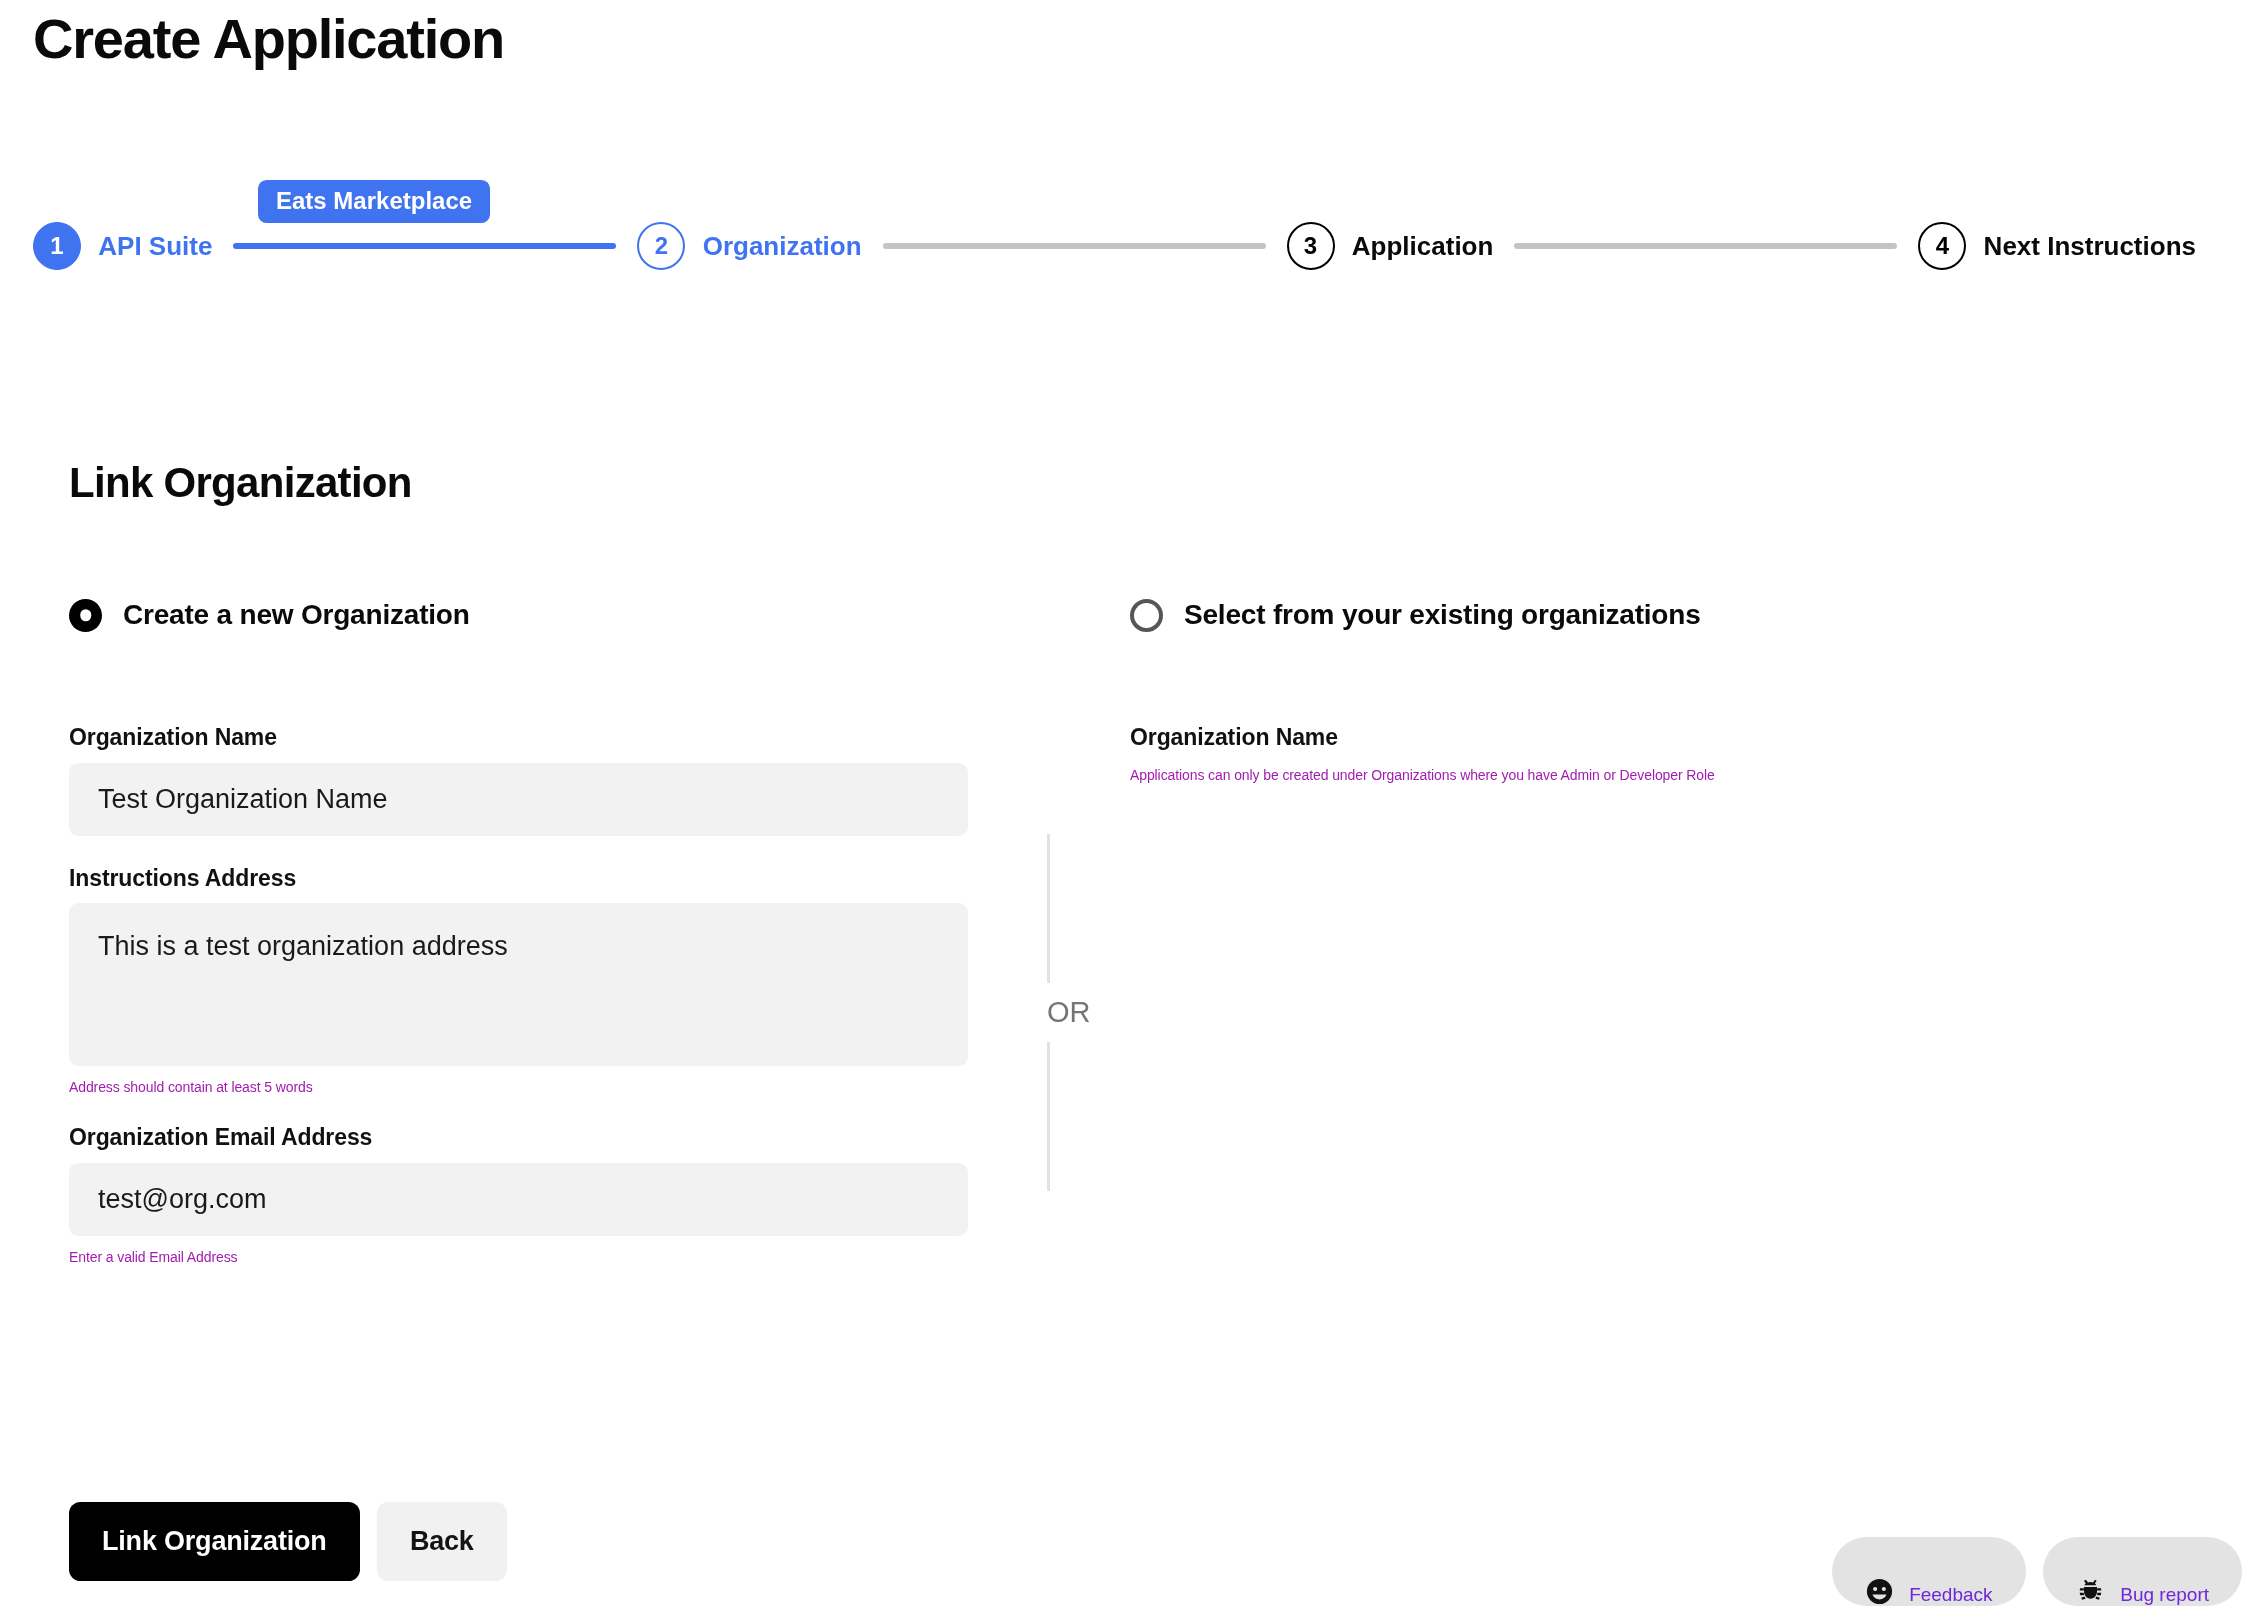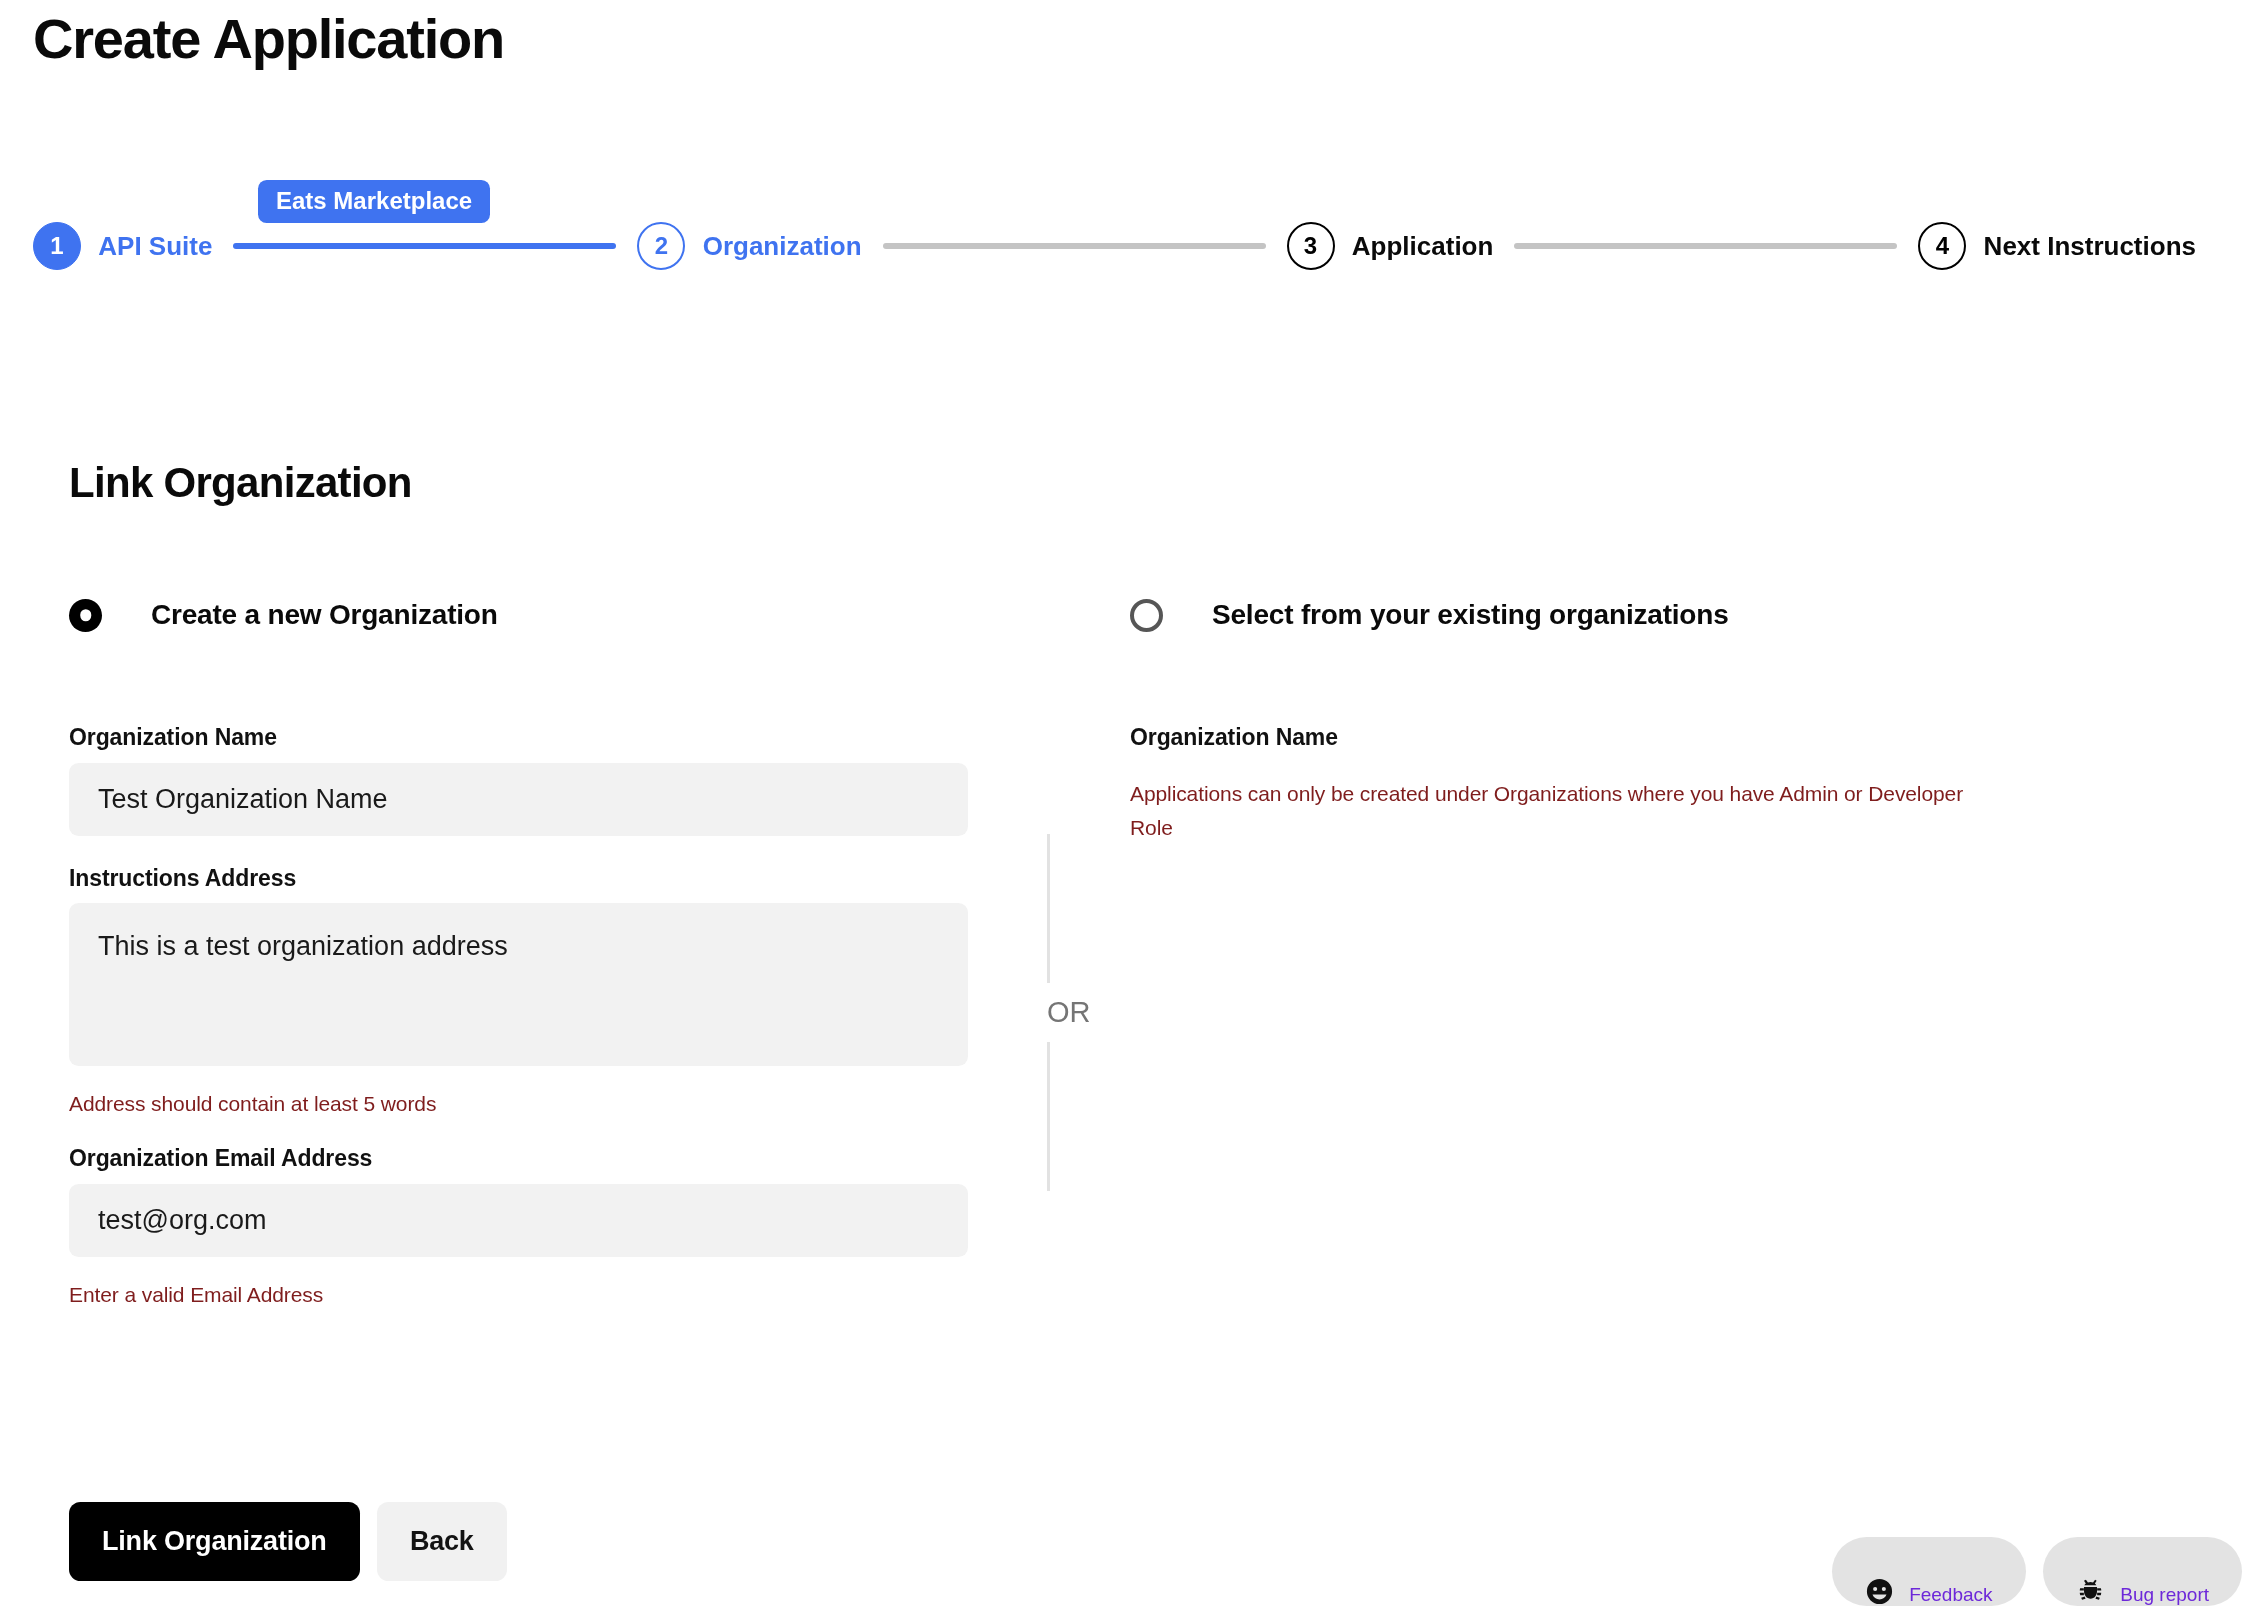--- a/index.html
+++ b/index.html
@@ -125,21 +125,20 @@
     top: 596px;
   }
   #col-left  { left: 69px;   width: 903px; }
   #col-right { left: 1130px; width: 903px; }
 
   .radio-row {
     display: flex;
     align-items: center;
     height: 38px;
     cursor: pointer;
-    gap: 28px;
   }
   .radio {
     width: 33px;
     height: 33px;
     border-radius: 50%;
     flex: 0 0 auto;
     position: relative;
   }
   .radio.checked {
     background: #000000;
@@ -193,23 +192,23 @@
     background: #f2f2f2;
     border-radius: 9.6px;
     width: 899px;
     height: 163px;
     padding: 25px 29px;
     font-size: 27px;
     color: #1a1a1a;
     line-height: 1.35;
   }
   .helper {
-    font-size: 21px;
-    color: #7f1d1d;
-    margin-top: 26px;
+    font-size: 14px;
+    color: #a21caf;
+    margin-top: 13px;
     letter-spacing: -0.1px;
   }
   .helper.wide { width: 855px; line-height: 1.6; }
 
   
   .select-box {
     position: relative;
     width: 899px;
     height: 73px;
     background: #f2f2f2;

